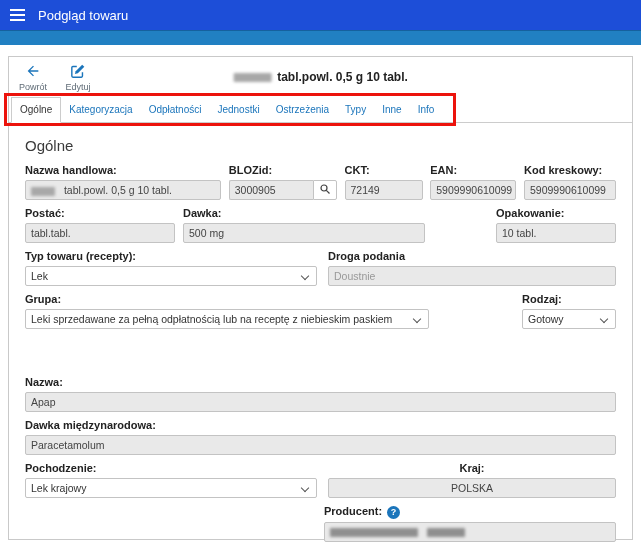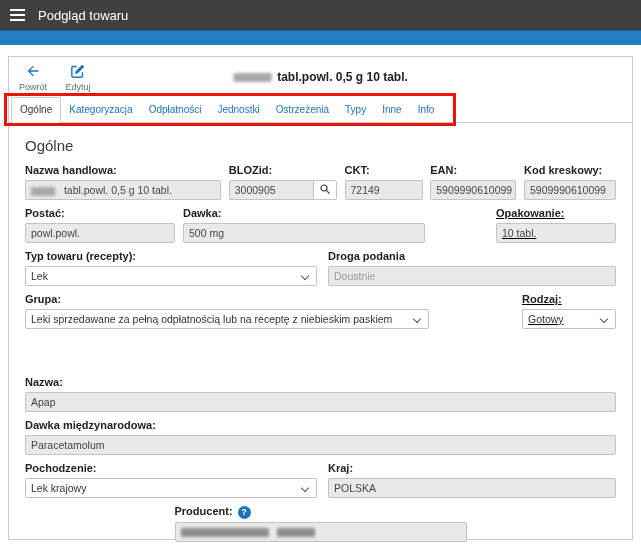--- a/index.html
+++ b/index.html
@@ -1,19 +1,19 @@
 <!DOCTYPE html>
 <html><head>
 <meta charset="utf-8">
 <style>
   * { box-sizing: border-box; margin: 0; padding: 0; }
   html,body { width: 641px; height: 544px; background:#fff; font-family:"Liberation Sans", sans-serif; overflow:hidden; }
 
   
-  .topbar { position:absolute; left:0; top:0; width:641px; height:30px; background:#404040; display:flex; align-items:center; padding:0 10px; }
+  .topbar { position:absolute; left:0; top:0; width:641px; height:30px; background:#1d4ed8; display:flex; align-items:center; padding:0 10px; }
   .topbar-sub { position:absolute; left:0; top:30px; width:641px; height:15px; background:#2180c2; border-top:1px solid #15619e; }
   .hamburger { width:16px; margin-right:12px; cursor:pointer; display:inline-block; }
   .hamburger i { display:block; width:15px; height:2px; background:#fff; margin:3px 0; }
   .app-title { color:#fff; font-size:13px; }
 
   
   .panel { position:absolute; left:8px; top:56px; width:625px; height:484px; background:#fff; border:1px solid #c9c9c9; }
 
   
   .toolbar { position:relative; height:40px; padding:5px 10px 0; }
@@ -28,32 +28,32 @@
 
   
   .tabs { display:flex; align-items:flex-end; height:26px; border-bottom:1px solid #cccccc; padding-left:2px; }
   .tab { height:25px; line-height:25px; padding:0 8px; font-size:10px; color:#1b75bb; cursor:pointer; white-space:nowrap; }
   .tab.active { height:26px; line-height:24px; color:#333; background:#fff; border:1px solid #ccc; border-bottom:1px solid #fff; margin-bottom:-1px; }
 
   
   .form { padding:10px 16px 0; }
   .section-title { font-size:15px; color:#3a3a3a; margin:4px 0 10px; }
   .row { display:flex; justify-content:space-between; }
-  .row.left { justify-content:center; }
+  .row.left { justify-content:flex-end; }
   .field { margin-bottom:7px; }
   .field label { display:block; font-size:11px; font-weight:bold; color:#222; line-height:13px; margin-bottom:3px; white-space:nowrap; }
   .input, .select { height:20px; line-height:18px; border:1px solid #c3c3c3; border-radius:2px; font-size:10.5px; padding:0 5px; white-space:nowrap; overflow:hidden; }
   .input { background:#e9e9e9; color:#444; }
   .input .muted { color:#999; }
   .select { background:#fff; color:#333; position:relative; padding-right:20px; cursor:pointer; }
   .chevron { position:absolute; right:8px; top:6px; width:6px; height:6px; border-right:1.6px solid #555; border-bottom:1.6px solid #555; transform:rotate(45deg); }
   .input-group { display:flex; }
   .input-group .input { flex:1; border-right:none; border-radius:2px 0 0 2px; }
   .search-btn { width:24px; height:20px; background:#fff; border:1px solid #c3c3c3; border-radius:0 2px 2px 0; cursor:pointer; display:flex; align-items:center; justify-content:center; padding:0; }
-  .ml-auto { margin-left:auto;text-decoration:underline; }
+  .ml-auto { margin-left:auto; }
   .qbadge { display:inline-flex; width:13px; height:13px; border-radius:50%; background:#1b75bb; color:#fff; font-size:9px; font-weight:bold; align-items:center; justify-content:center; margin-left:5px; vertical-align:middle; cursor:pointer; }
   .qbadge::after { content:"?"; }
 
   
   .annotation { position:absolute; left:4px; top:93px; width:452px; height:33px; border:3px solid #ec130c; z-index:20; pointer-events:none; }
 </style>
 </head>
 <body>
 
 <div class="topbar">
@@ -138,21 +138,21 @@
       </div>
       <div class="field" style="width:92px;">
         <label>Kod kreskowy:</label>
         <div class="input">5909990610099</div>
       </div>
     </div>
 
     <div class="row left">
       <div class="field" style="width:150px;">
         <label>Postać:</label>
-        <div class="input">powl.powl.</div>
+        <div class="input">tabl.tabl.</div>
       </div>
       <div class="field" style="width:242px; margin-left:8px;">
         <label>Dawka:</label>
         <div class="input">500 mg</div>
       </div>
       <div class="field ml-auto" style="width:120px;">
         <label>Opakowanie:</label>
         <div class="input">10 tabl.</div>
       </div>
     </div>
@@ -205,21 +205,21 @@
     </div>
 
     <div class="row">
       <div class="field" style="width:292px;">
         <label>Pochodzenie:</label>
         <div class="select">
           <span>Lek krajowy</span>
           <span class="chevron"></span>
         </div>
       </div>
-      <div class="field" style="width:288px;">
+      <div class="field" style="width:288px;text-align:center;">
         <label>Kraj:</label>
         <div class="input">POLSKA</div>
       </div>
     </div>
 
     <div class="row left">
       <div class="field" style="width:292px;">
         <label><span>Producent:</span><span class="qbadge"></span></label>
         <div class="input">
           <span class="redact dark" style="width:88px;"></span>

